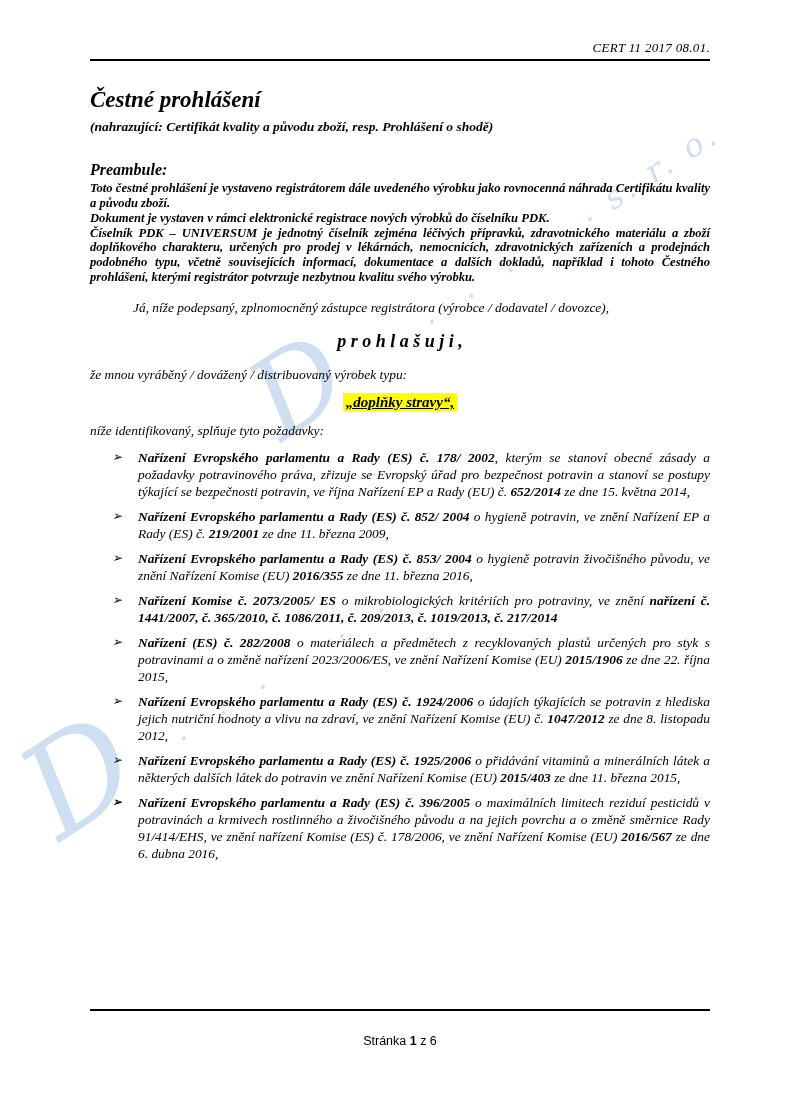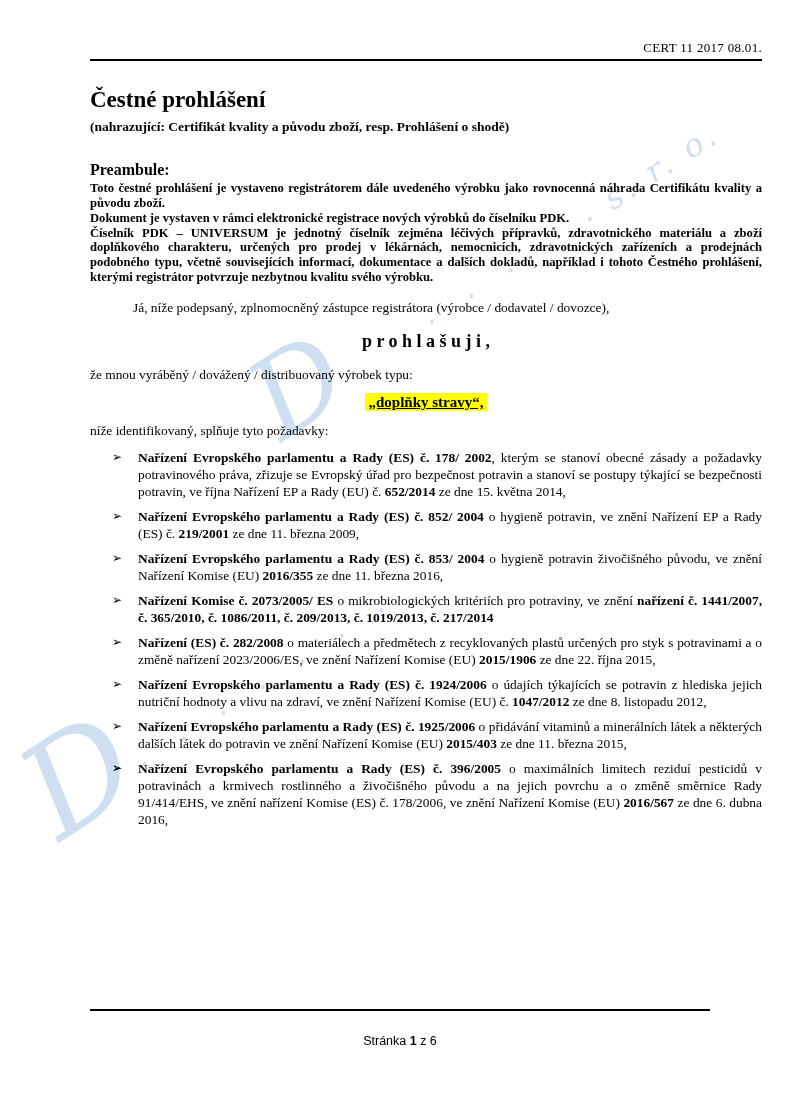--- a/index.html
+++ b/index.html
@@ -19,21 +19,21 @@
     color:#a9c6e8; opacity:0.55;
     font-family:"DejaVu Serif", serif; font-style:italic;
   }
   .wm-a { left:270px; top:400px; }
   .wm-b { left:48px; top:800px; }
   .wm-big { font-size:110px; line-height:0; }
   .wm-b .wm-big { font-size:130px; }
   .wm-mid { font-size:30px; letter-spacing:14px; vertical-align:18px; }
   .wm-sro { font-size:32px; letter-spacing:4px; vertical-align:14px; }
 
-  .content { position:relative; z-index:1; padding:40px 38px 0 90px; }
+  .content { position:relative; z-index:1; padding:40px 90px 0 90px;font-style:italic; }
 
   .doc-header {
     text-align:right; font-size:13px; padding-bottom:3px;
     border-bottom:2px solid #000; letter-spacing:0.3px;
   }
   .title { font-size:23px; font-weight:bold; margin-top:26px; }
   .subtitle { text-align:left; font-size:13.5px; font-weight:bold; margin-top:6px; }
 
   .preamble-heading { font-size:16px; font-weight:bold; margin-top:26px; }
   .preamble { margin-top:2px; }

